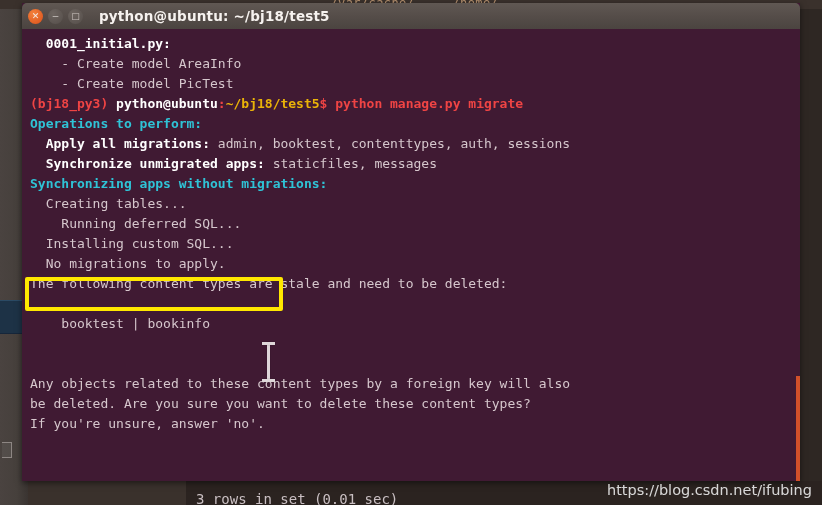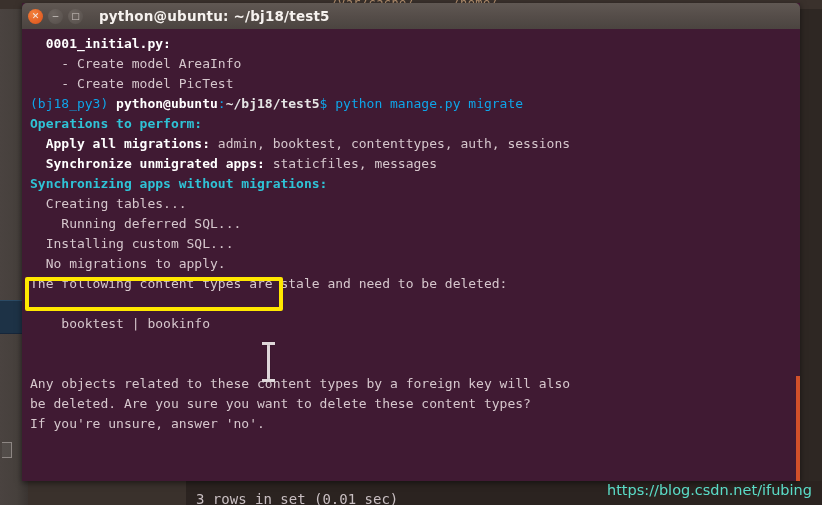--- a/index.html
+++ b/index.html
@@ -93,26 +93,26 @@
     overflow: hidden;
     padding: 5px 0 0 8px;
   }
   .line {
     height: 20px; line-height: 20px;
     font-size: 13px; white-space: pre;
     color: #ddd0d6;
     font-family: "DejaVu Sans Mono", monospace;
     letter-spacing: 0px;
   }
-  .c-white  { color: #0ea5e9; }
+  .c-white  { color: #ef4444; font-weight: bold; }
   .c-dim    { color: #d6c7cd; }
   .c-bold   { color: #ffffff; font-weight: bold; }
   .c-cyan   { color: #2fc3d6; font-weight: bold; }
   .c-green  { color: #ffffff; font-weight: bold; }
-  .c-blue   { color: #e5e5e5; font-weight: bold; }
+  .c-blue   { color: #eab308; font-weight: bold; }
 
   
   .hl-box {
     position: absolute; left: 3px; top: 248px;
     width: 258px; height: 34px;
     border: 4px solid #ffe800;
     border-radius: 2px;
     pointer-events: none;
   }
   .ibeam {
@@ -127,21 +127,21 @@
   .ibeam .cap-t { left: 0; top: 0; width: 13px; height: 3px; }
   .ibeam .cap-b { left: 0; bottom: 0; width: 13px; height: 3px; }
 
   .right-edge {
     position: absolute; right: 0; top: 347px;
     width: 4px; height: 131px;
     background: #d2502a;
   }
   .watermark {
     position: absolute; right: 10px; bottom: 7px;
-    font-size: 14.5px; color: #5eead4;
+    font-size: 14.5px; color: #e5e5e5;
     font-family: "DejaVu Sans", sans-serif;
     white-space: nowrap; opacity: .93;
   }
 </style>
 </head>
 <body>
 
 <div id="screen">
 
   <div class="bg-top-strip">

